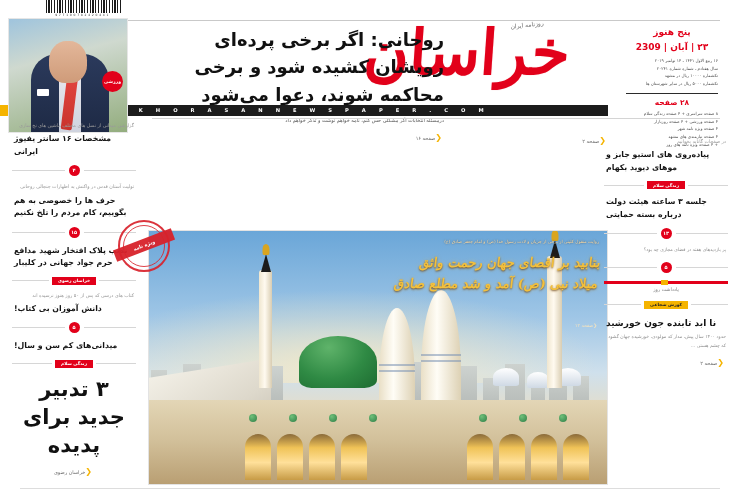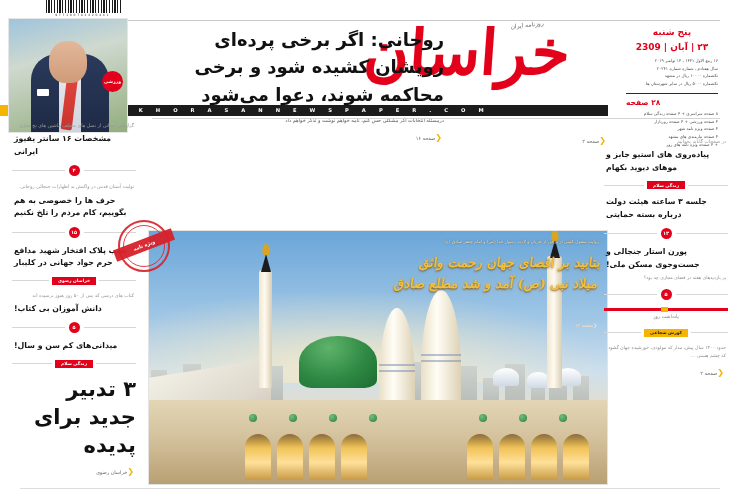--- a/index.html
+++ b/index.html
@@ -38,21 +38,21 @@
     transform:rotate(-6deg);
   }
 
   
   .datecol { position:absolute; top:26px; right:22px; width:92px; text-align:left; }
   .dc-day { color:#e2001a; font-size:9px; font-weight:700; text-align:center; line-height:1.5; }
   .dc-date { color:#e2001a; font-size:9px; font-weight:700; text-align:center; line-height:1.6; }
   .dc-lines { margin-top:3px; }
   .dc-line { font-size:4.2px; color:#4a4a4a; line-height:1.85; text-align:right; white-space:nowrap; }
   .dc-sep { height:1px; background:#2b2b2b; margin:5px 0 4px; }
-  .dc-pages { color:#e2001a; font-size:7.5px; font-weight:700; text-align:left; margin-bottom:2px; }
+  .dc-pages { color:#e2001a; font-size:7.5px; font-weight:700; text-align:center; margin-bottom:2px; }
 
   
   .urlstrip {
     position:absolute; top:105px; left:20px; right:132px; height:11px;
     background:#1c1c1c; color:#fff; direction:ltr;
     font-size:5.2px; font-weight:700; letter-spacing:5.6px;
     text-align:center; line-height:11px; overflow:hidden;
   }
   .urlstrip-accent { position:absolute; top:105px; left:0px; width:22px; height:11px; background:#f5b400; }
 
@@ -189,21 +189,21 @@
   .sb-tagrow { display:flex; align-items:center; margin:7px 0; }
   .sb-tagrow .ln { flex:1; height:1px; background:#d6d6d6; }
   .sb-tag {
     background:#e2001a; color:#fff; font-size:4.4px; font-weight:700;
     padding:1.5px 6px; margin:0 3px; white-space:nowrap;
   }
   .sb-tag.gold { background:#f5b400; color:#222; }
   .sb-bar { height:3px; background:#e2001a; margin:8px 0 2px; position:relative; }
   .sb-bar::after { content:""; position:absolute; top:-1px; left:46%; width:7px; height:5px; background:#f5b400; }
 
-  .bigfeature { margin-top:6px; text-align:right; }
+  .bigfeature { margin-top:6px; text-align:center; }
   .bigfeature h3 { font-size:21px; font-weight:700; line-height:1.34; color:#111; letter-spacing:-.5px; }
 
   .rule-bottom { position:absolute; bottom:4px; left:20px; right:20px; height:1px; background:#ddd; }
 </style>
 </head>
 <body>
 
 <div class="page">
 
   <div class="barcode-wrap">
@@ -211,21 +211,21 @@
     <div class="barcode-num">9 7 7 1 0 0 7 8 2 4 2 0 4 4 1</div>
   </div>
   <div class="rule-top"></div>
 
   <div class="masthead">
     <div class="logo-fa">خراسان</div>
     <div class="logo-tag">روزنامه ایران</div>
   </div>
 
   <div class="datecol">
-    <div class="dc-day">پنج شنبه</div>
+    <div class="dc-day">پنج هنوز</div>
     <div class="dc-date">۲۳ | آبان | 2309</div>
     <div class="dc-lines">
       <div class="dc-line">۱۶ ربیع الاول ۱۴۴۱ ـ ۱۴ نوامبر ۲۰۱۹</div>
       <div class="dc-line">سال هفتادم ـ شماره شماره ۲۰۲۴۱</div>
       <div class="dc-line">تکشماره ۱۰۰۰۰ ریال در مشهد</div>
       <div class="dc-line">تکشماره ۵۰۰۰ ریال در سایر شهرستان ها</div>
     </div>
     <div class="dc-sep"></div>
     <div class="dc-pages">۲۸ صفحه</div>
     <div class="dc-lines">
@@ -420,39 +420,39 @@
     <div class="sb-item">
       <div class="sb-title">جلسه ۳ ساعته هیئت دولت درباره بسته حمایتی</div>
     </div>
     <div class="sb-divider">
       <span class="ln"></span>
       <span class="sb-num">۱۳</span>
       <span class="ln"></span>
     </div>
 
     <div class="sb-item">
-      <div class="sb-title">پورن استار جنجالی و جست‌وجوی مسکن ملی!</div>
       <div class="sb-body">پر بازدیدهای هفته در فضای مجازی چه بود؟</div>
     </div>
     <div class="sb-divider">
       <span class="ln"></span>
       <span class="sb-num">۵</span>
       <span class="ln"></span>
     </div>
 
     <div class="sb-bar"></div>
     <div class="sb-kicker" style="text-align:center;color:#7d7d7d;">یادداشت روز</div>
 
     <div class="sb-tagrow">
       <span class="ln"></span>
       <span class="sb-tag gold">کورش شجاعی</span>
       <span class="ln"></span>
     </div>
 
     <div class="sb-item">
+      <div class="sb-title" style="font-size:9px;">نا ابد تابنده جون خورشید</div>
       <div class="sb-body">حدود ۱۴۰۰ سال پیش، مدار که مولودی، خورشیده جهان گشود که چشم هستی ...</div>
       <div class="pagetag">
         <span class="chev">❮</span><span>صفحه ۲</span>
       </div>
     </div>
   </div>
 
   <div class="rule-bottom"></div>
 </div>
 

